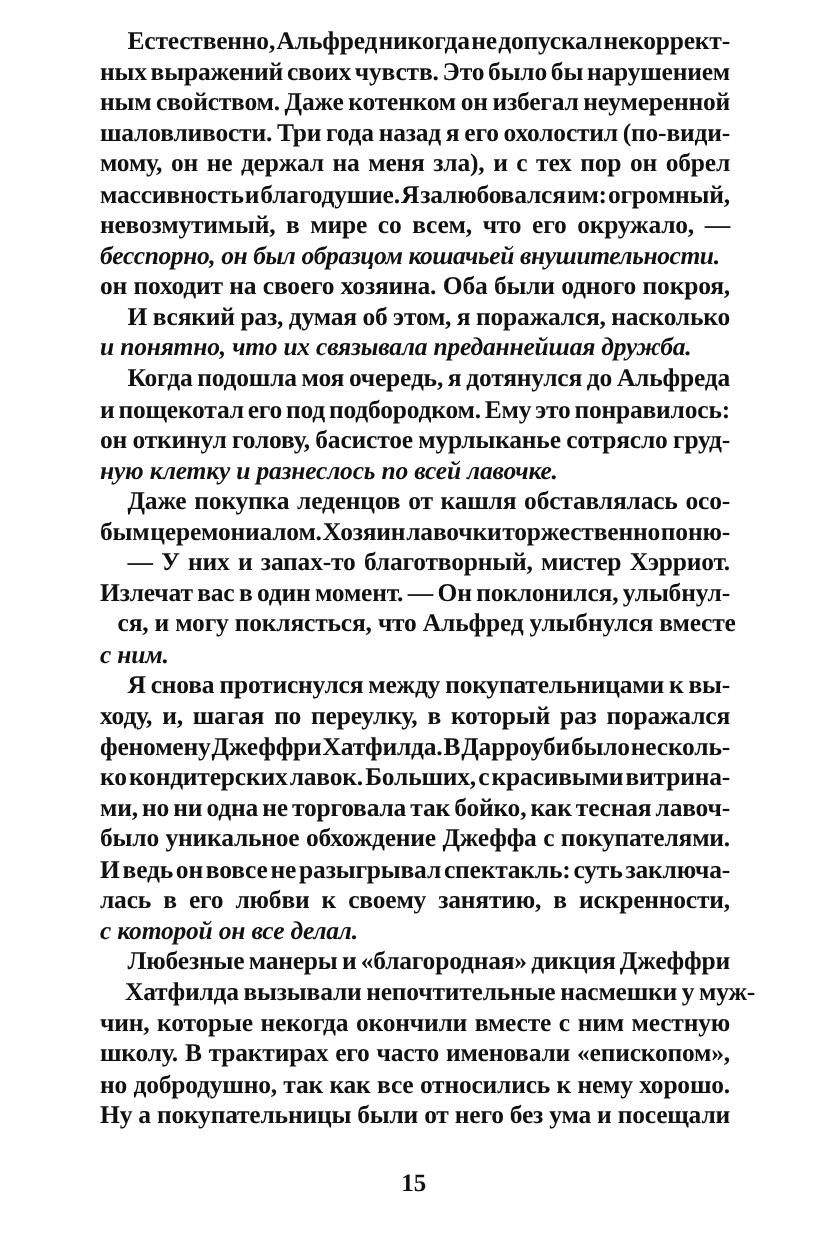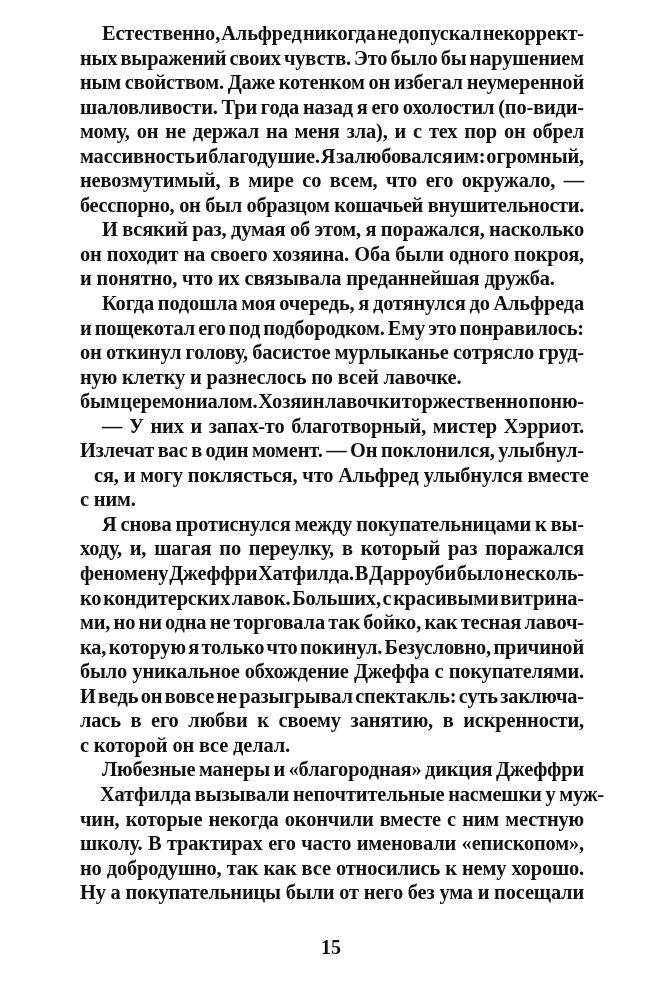--- a/index.html
+++ b/index.html
@@ -30,20 +30,21 @@
       white-space: nowrap;
       text-align: justify;
       text-align-last: justify;
       letter-spacing: -0.15px;
     }
     .line.indent {
       padding-left: 22px;
     }
     .line.last {
       text-align-last: left;
+      font-style: italic;
     }
     .page-number {
       position: absolute;
       left: 0;
       width: 662px;
       top: 934px;
       text-align: center;
       font-size: 20px;
       font-weight: bold;
       line-height: 26px;
@@ -54,38 +55,38 @@
 
 <div class="page" id="page-body">
     <div class="line indent"><span style="white-space: nowrap; word-spacing: -3.76875px;">Естественно, Альфред никогда не допускал некоррект-</span></div>
     <div class="line"><span style="white-space: nowrap; word-spacing: -1.8683px;">ных выражений своих чувств. Это было бы нарушением</span></div>
     <div class="line"><span style="white-space: nowrap; word-spacing: -1.20312px;">ным свойством. Даже котенком он избегал неумеренной</span></div>
     <div class="line"><span style="white-space: nowrap; word-spacing: -1.10491px;">шаловливости. Три года назад я его охолостил (по-види-</span></div>
     <div class="line"><span style="white-space: nowrap; word-spacing: 0px;">мому, он не держал на меня зла), и с тех пор он обрел</span></div>
     <div class="line"><span style="white-space: nowrap; word-spacing: -4.09375px;">массивность и благодушие. Я залюбовался им: огромный,</span></div>
     <div class="line"><span style="white-space: nowrap; word-spacing: 0px;">невозмутимый, в мире со всем, что его окружало, —</span></div>
     <div class="line last"><span style="white-space: nowrap; letter-spacing: -0.325981px;">бесспорно, он был образцом кошачьей внушительности.</span></div>
+    <div class="line"><span style="white-space: nowrap; word-spacing: 0px;">он походит на своего хозяина. Оба были одного покроя,</span></div>
     <div class="line indent"><span style="white-space: nowrap; word-spacing: -0.496094px;">И всякий раз, думая об этом, я поражался, насколько</span></div>
-    <div class="line"><span style="white-space: nowrap; word-spacing: 0px;">он походит на своего хозяина. Оба были одного покроя,</span></div>
     <div class="line last"><span style="white-space: nowrap;">и понятно, что их связывала преданнейшая дружба.</span></div>
     <div class="line indent"><span style="white-space: nowrap; word-spacing: -1.1183px;">Когда подошла моя очередь, я дотянулся до Альфреда</span></div>
     <div class="line"><span style="white-space: nowrap; word-spacing: -1.83705px;">и пощекотал его под подбородком. Ему это понравилось:</span></div>
     <div class="line"><span style="white-space: nowrap; word-spacing: -0.606771px;">он откинул голову, басистое мурлыканье сотрясло груд-</span></div>
     <div class="line last"><span style="white-space: nowrap;">ную клетку и разнеслось по всей лавочке.</span></div>
+    <div class="line indent"><span style="white-space: nowrap; word-spacing: 0px;">Даже покупка леденцов от кашля обставлялась осо-</span></div>
     <div class="line"><span style="white-space: nowrap; word-spacing: -4.225px;">бым церемониалом. Хозяин лавочки торжественно поню-</span></div>
     <div class="line indent"><span style="white-space: nowrap; word-spacing: 0px;">— У них и запах-то благотворный, мистер Хэрриот.</span></div>
     <div class="line"><span style="white-space: nowrap; word-spacing: -1.36719px;">Излечат вас в один момент. — Он поклонился, улыбнул-</span></div>
     <div class="line"><span style="white-space: nowrap; word-spacing: 0px; margin-left: 14px;">ся, и могу поклясться, что Альфред улыбнулся вместе</span></div>
     <div class="line last"><span style="white-space: nowrap;">с ним.</span></div>
     <div class="line indent"><span style="white-space: nowrap; word-spacing: -0.947917px;">Я снова протиснулся между покупательницами к вы-</span></div>
     <div class="line"><span style="white-space: nowrap; word-spacing: 0px;">ходу, и, шагая по переулку, в который раз поражался</span></div>
     <div class="line"><span style="white-space: nowrap; word-spacing: -4.17708px;">феномену Джеффри Хатфилда. В Дарроуби было несколь-</span></div>
     <div class="line"><span style="white-space: nowrap; word-spacing: -3.18229px;">ко кондитерских лавок. Больших, с красивыми витрина-</span></div>
     <div class="line"><span style="white-space: nowrap; word-spacing: -1.62031px;">ми, но ни одна не торговала так бойко, как тесная лавоч-</span></div>
-    <div class="line"><span style="white-space: nowrap; word-spacing: -2.55134px;">ка, которую я только что покинул. Безусловно, причиной</span></div>
     <div class="line"><span style="white-space: nowrap; word-spacing: 0px;">было уникальное обхождение Джеффа с покупателями.</span></div>
     <div class="line"><span style="white-space: nowrap; word-spacing: -2.60156px;">И ведь он вовсе не разыгрывал спектакль: суть заключа-</span></div>
     <div class="line"><span style="white-space: nowrap; word-spacing: 0px;">лась в его любви к своему занятию, в искренности,</span></div>
     <div class="line last"><span style="white-space: nowrap;">с которой он все делал.</span></div>
     <div class="line indent"><span style="white-space: nowrap; word-spacing: -1.48125px;">Любезные манеры и «благородная» дикция Джеффри</span></div>
     <div class="line"><span style="white-space: nowrap; word-spacing: -1.16875px; margin-left: 20px;">Хатфилда вызывали непочтительные насмешки у муж-</span></div>
     <div class="line"><span style="white-space: nowrap; word-spacing: 0px;">чин, которые некогда окончили вместе с ним местную</span></div>
     <div class="line"><span style="white-space: nowrap; word-spacing: 0px;">школу. В трактирах его часто именовали «епископом»,</span></div>
     <div class="line"><span style="white-space: nowrap; word-spacing: 0px;">но добродушно, так как все относились к нему хорошо.</span></div>
     <div class="line"><span style="white-space: nowrap; word-spacing: -0.0902778px;">Ну а покупательницы были от него без ума и посещали</span></div>

